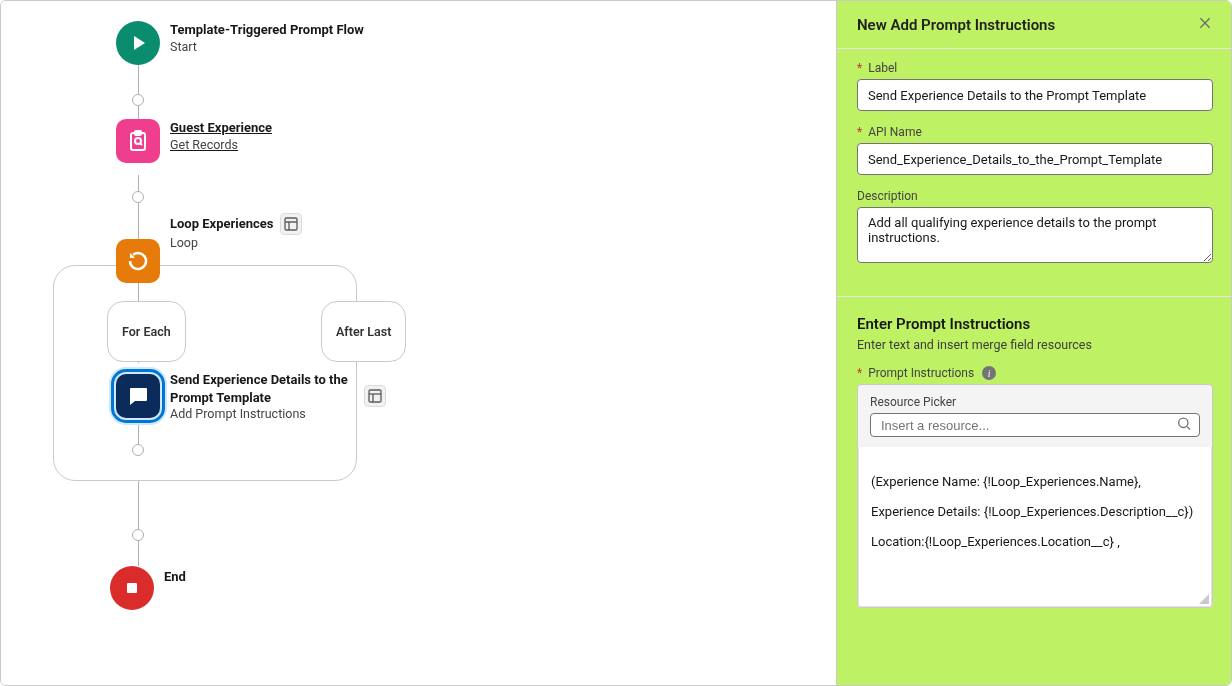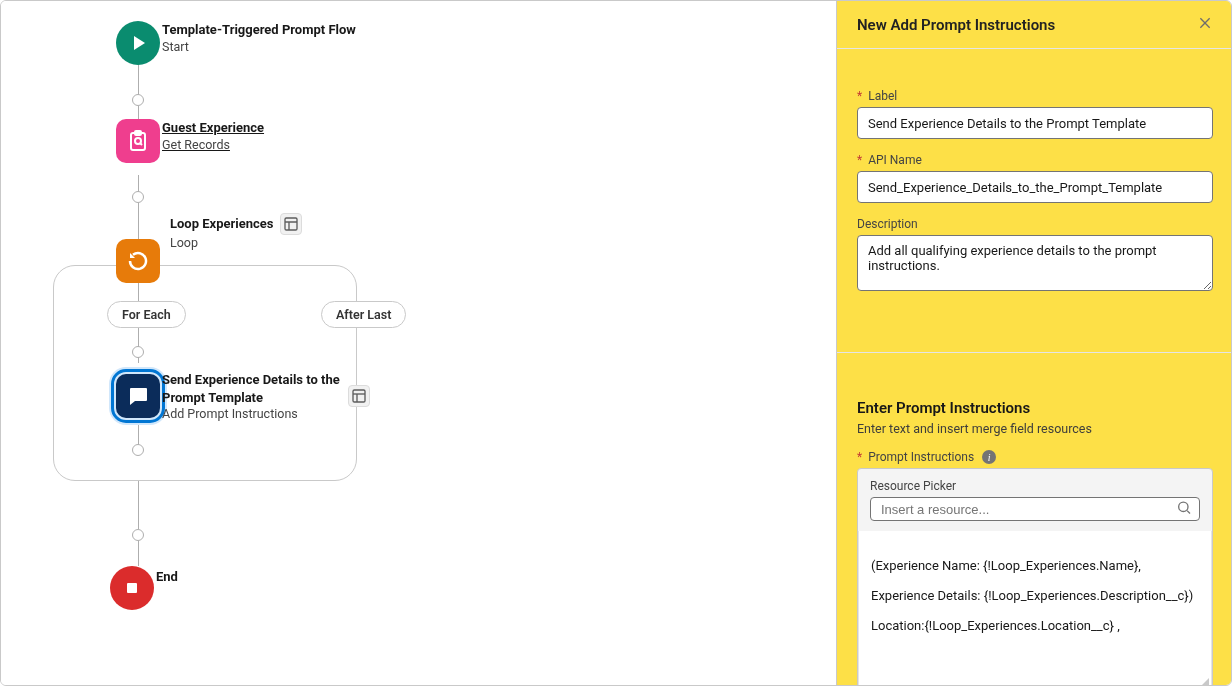--- a/index.html
+++ b/index.html
@@ -24,22 +24,21 @@
     flex: 1;
     position: relative;
     background: #fff;
     overflow: hidden;
   }
   .sidepanel {
     width: 395px;
     border-left: 1px solid #c9c9c9;
     display: flex;
     flex-direction: column;
-    background: #fde047;
-    gap: 28px;
+    background: #bef264;
   }
   .sp-header {
     padding: 12px 16px 12px 20px;
     border-bottom: 1px solid #e5e5e5;
     display: flex;
     align-items: center;
     justify-content: space-between;
   }
   .sp-header h2 {
     margin: 0;
@@ -163,21 +162,21 @@
     border-style: solid;
     border-width: 0 0 10px 10px;
     border-color: transparent transparent #c9c9c9 transparent;
   }
 
   
   .node {
     position: absolute;
     display: flex;
     align-items: flex-start;
-    gap: 2px;
+    gap: 10px;
   }
   .node-icon {
     width: 44px;
     height: 44px;
     border-radius: 10px;
     display: flex;
     align-items: center;
     justify-content: center;
     flex-shrink: 0;
     color: #fff;
@@ -220,21 +219,21 @@
     position: absolute;
     width: 12px;
     height: 12px;
     border: 1px solid #aeaeae;
     border-radius: 50%;
     background: #fff;
     transform: translate(-50%, -50%);
   }
   .pill {
     position: absolute;
-    padding: 5px 14px;
+    padding: 22px 14px;
     border: 1px solid #c9c9c9;
     border-radius: 16px;
     background: #fff;
     font-size: 12.5px;
     font-weight: 600;
     color: #333;
     white-space: nowrap;
   }
   .loop-frame {
     position: absolute;

